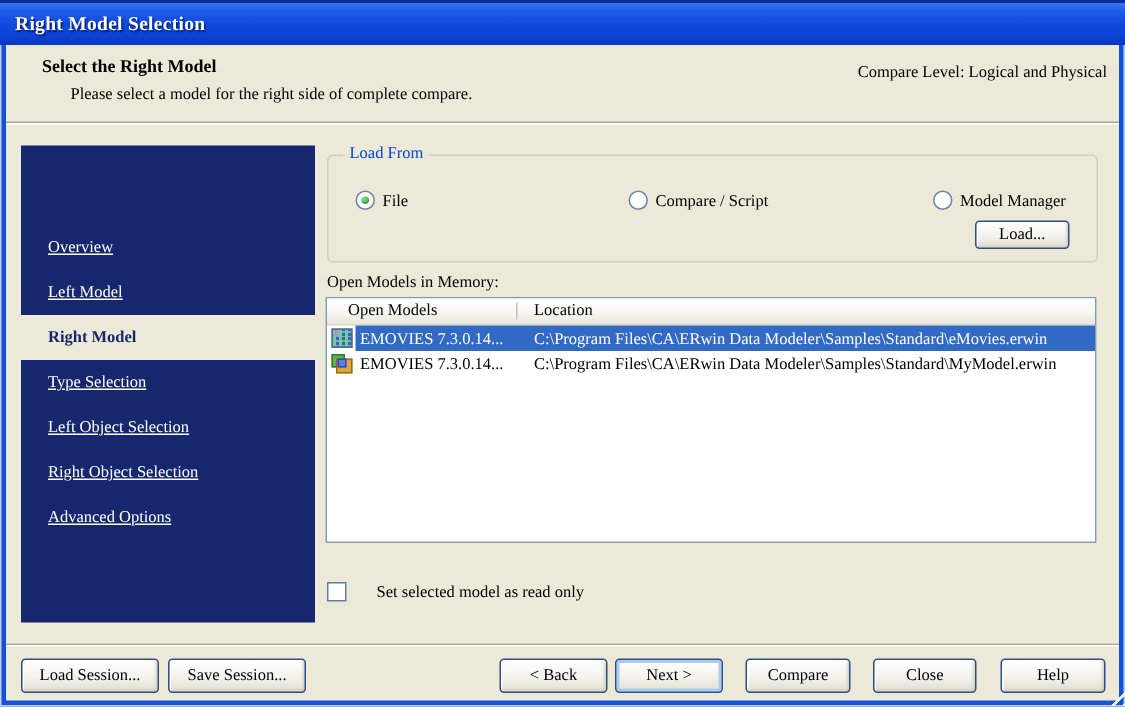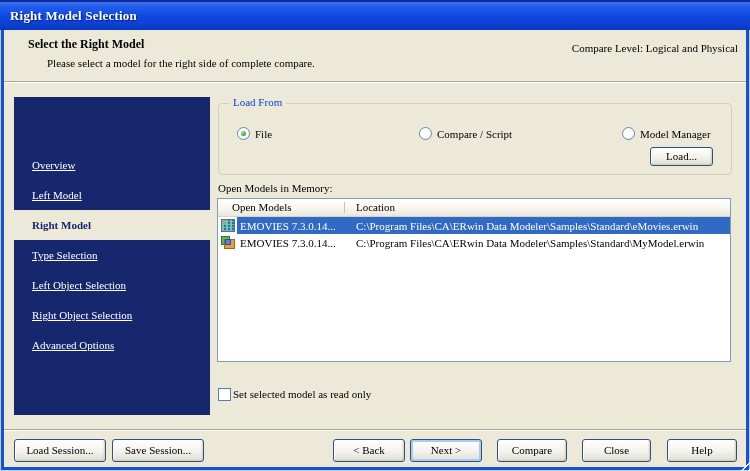--- a/index.html
+++ b/index.html
@@ -63,21 +63,21 @@
   .lv-loc{padding-left:11px;white-space:nowrap;overflow:hidden;}
 
   .icon-green{background-color:#3565b5;border:1px solid #52708f;
     background-image:repeating-linear-gradient(90deg,rgba(110,210,150,.95) 0 2px,transparent 2px 4px),
                      repeating-linear-gradient(0deg,rgba(255,255,255,.4) 0 1px,transparent 1px 3px);}
   .icon-green::before{content:"";position:absolute;left:0;top:0;width:4px;height:4px;background:#9aa5ad;}
   .icon-orange::before{content:"";position:absolute;left:0;top:0;width:7px;height:7px;background:#5cb54d;border:1px solid #2f7d2a;}
   .icon-orange::after{content:"";position:absolute;right:0;bottom:0;width:9px;height:8px;background:#e2a23c;border:1px solid #9c6a1a;}
   .icon-orange .cube{position:absolute;left:4px;top:3px;width:6px;height:6px;background:#5b7fe0;border:1px solid #2b4db0;z-index:1;}
 
-  .cb-row{position:absolute;left:214px;top:358px;display:flex;gap:2px;cursor:pointer;white-space:nowrap;}
+  .cb-row{position:absolute;left:214px;top:358px;display:flex;align-items:center;gap:20px;cursor:pointer;white-space:nowrap;}
   .checkbox{width:13px;height:13px;border:1px solid #5a7ca8;background:#fff;flex:none;}
 
   .hr{position:absolute;left:0;right:0;top:399px;height:2px;border-top:1px solid #aca899;background:#ffffff;}
 
   .btn-footer{position:absolute;top:409px;height:23px;line-height:21px;}
   #btn-load-session{left:10px;width:92px;}
   #btn-save-session{left:108px;width:92px;}
   #btn-back{left:329px;width:72px;}
   #btn-next{left:406px;width:72px;box-shadow:inset 0 0 0 2px #a8cdf5, inset 1px 1px 0 #ffffff;}
   #btn-compare{left:493px;width:70px;}

